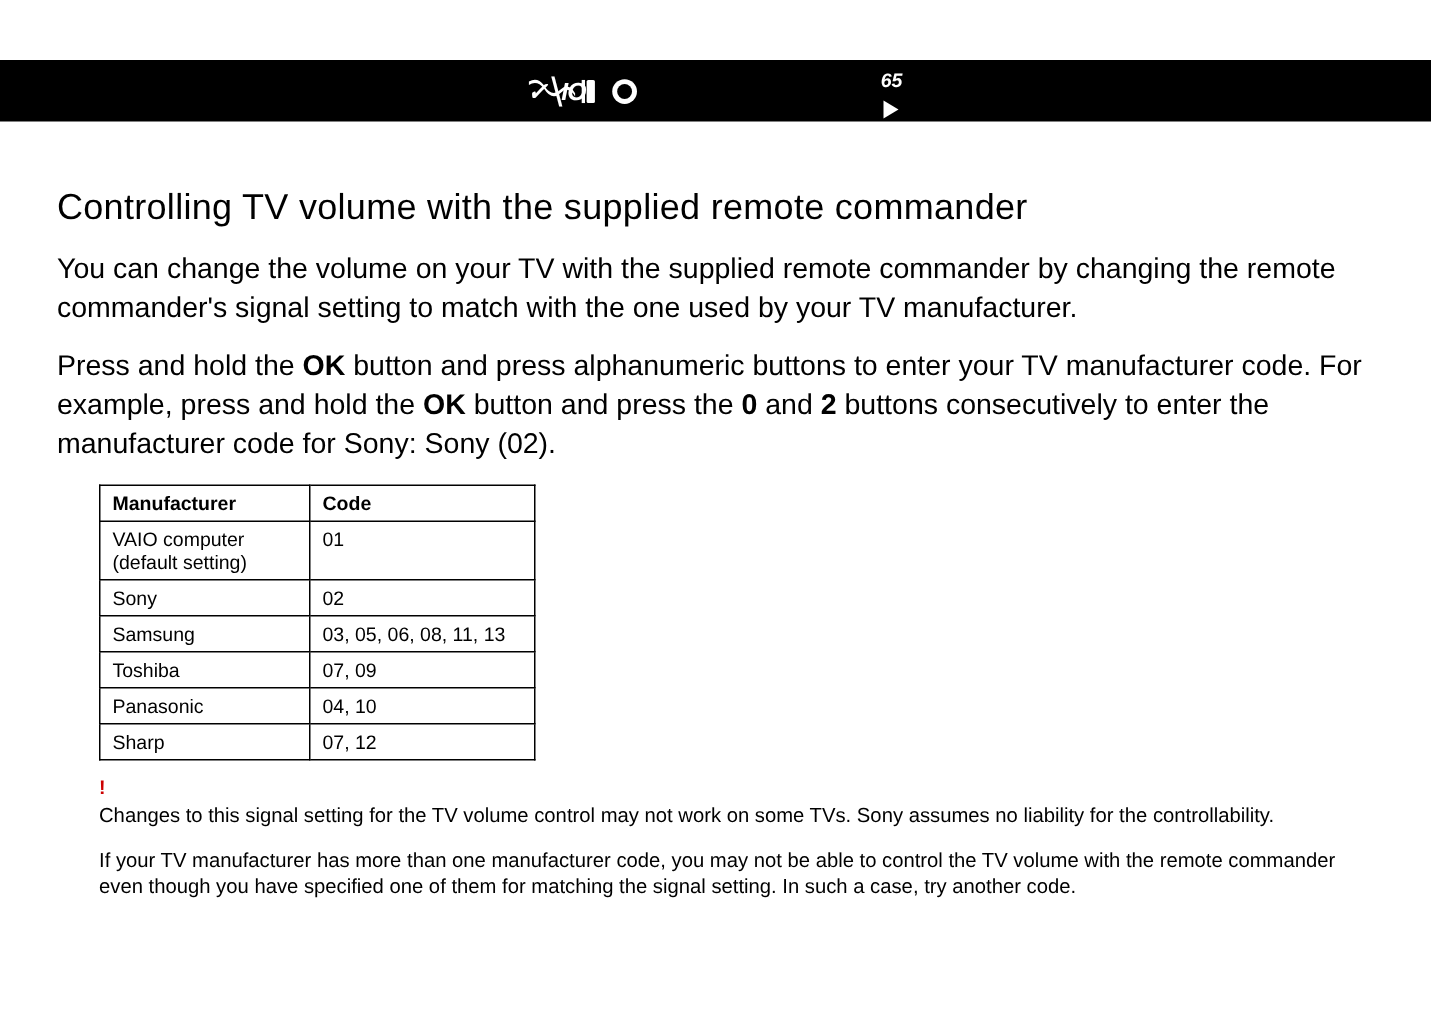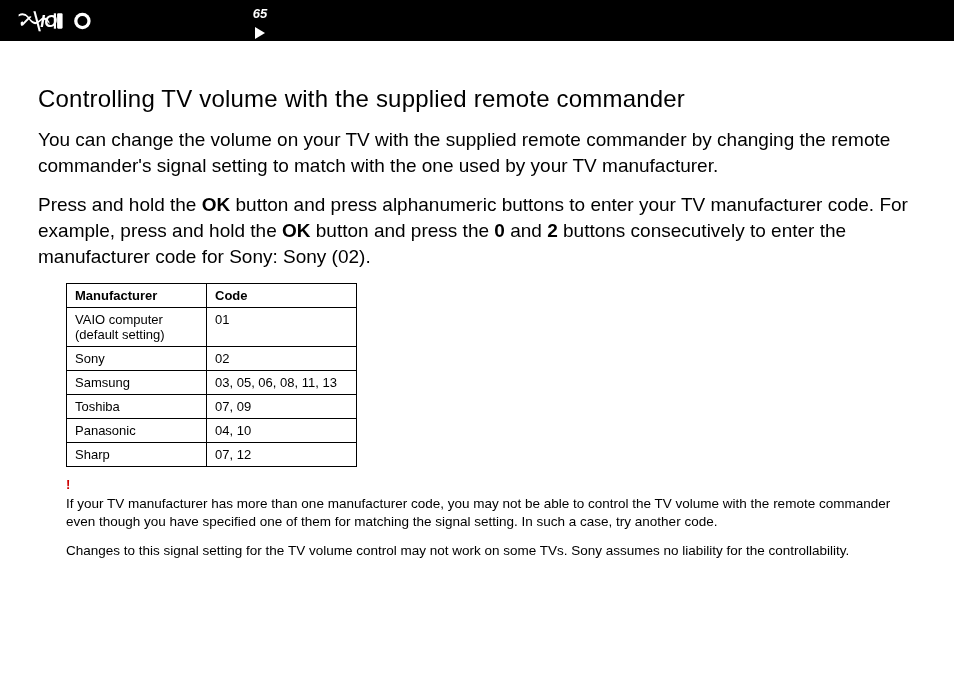--- a/index.html
+++ b/index.html
@@ -10,22 +10,23 @@
     background: #fff;
     color: #000;
     overflow: hidden;
   }
   .topbar {
     background: #000;
     height: 41px;
     width: 100%;
     display: flex;
     align-items: center;
-    justify-content: flex-start;
+    justify-content: center;
     padding: 0 18px 0 12px;
+    margin-top: 40px;
   }
   .logo {
     display: flex;
     align-items: center;
   }
   .logo svg { height: 22px; }
   .top-right {
     display: flex;
     flex-direction: column;
     align-items: flex-end;
@@ -162,16 +163,16 @@
         </tr>
       <tr>
           <td class="col-m">Sharp</td>
           <td class="col-c">07, 12</td>
         </tr>
     </tbody>
   </table>
 
   <div class="note-block">
     <span class="bang">!</span>
+    <p class="note-p">Changes to this signal setting for the TV volume control may not work on some TVs. Sony assumes no liability for the controllability.</p>
     <p class="note-p">If your TV manufacturer has more than one manufacturer code, you may not be able to control the TV volume with the remote commander even though you have specified one of them for matching the signal setting. In such a case, try another code.</p>
-    <p class="note-p">Changes to this signal setting for the TV volume control may not work on some TVs. Sony assumes no liability for the controllability.</p>
   </div>
 </div>
 
 </body></html>

